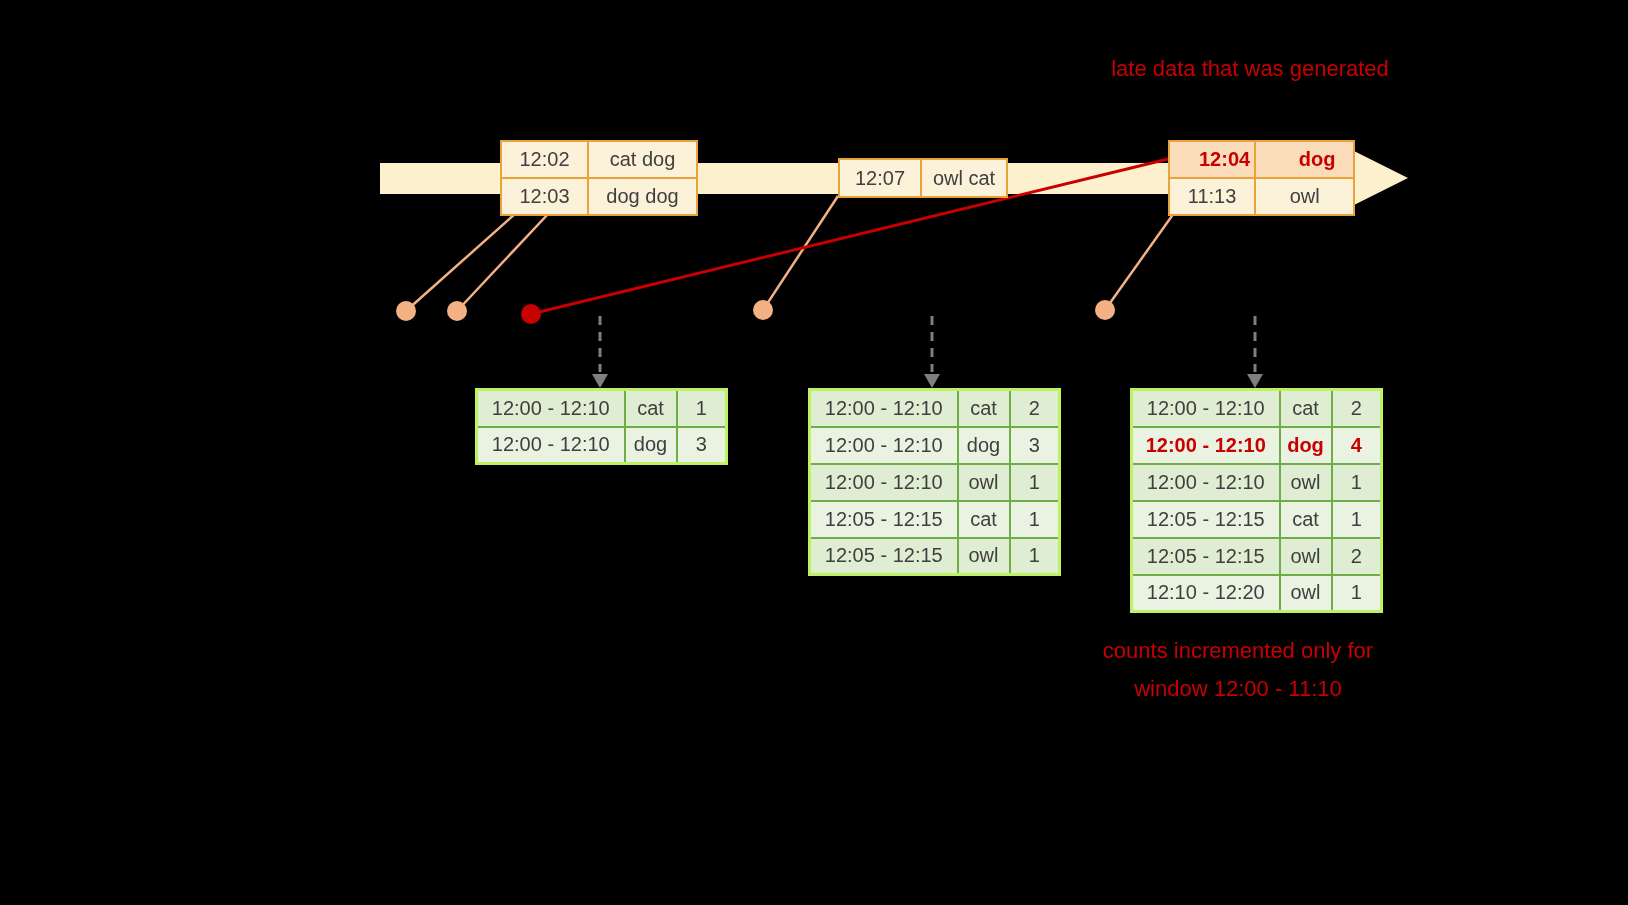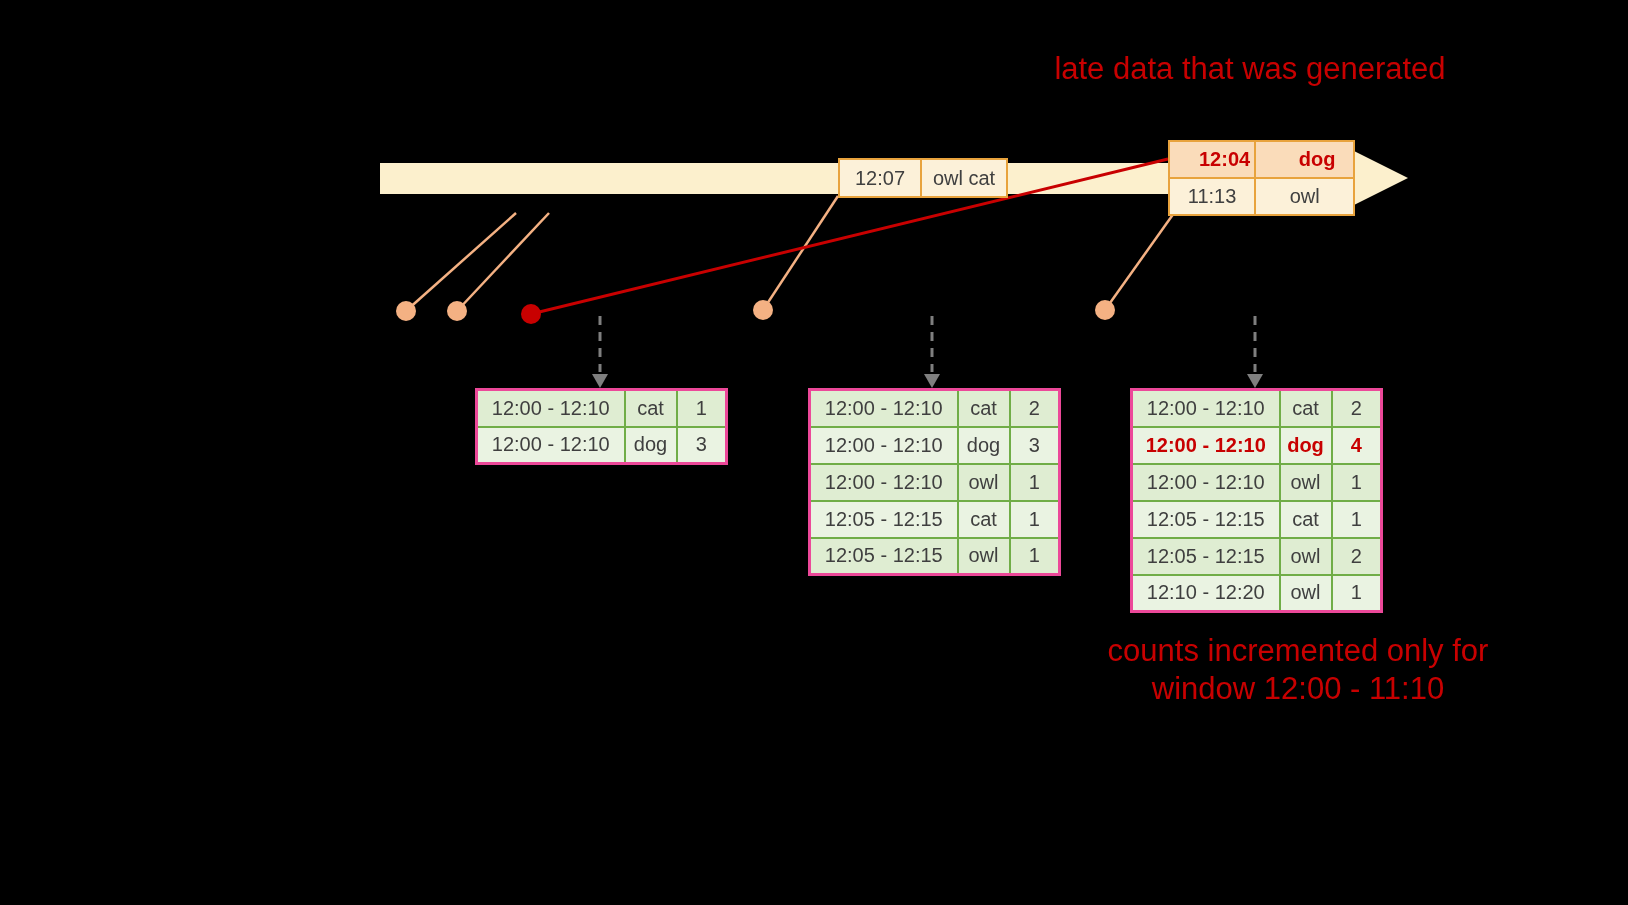--- a/index.html
+++ b/index.html
@@ -18,27 +18,27 @@
   .overlay {
     position: absolute;
     left: 0;
     top: 0;
     width: 1628px;
     height: 905px;
   }
   .annotation {
     position: absolute;
     color: #C80000;
-    font-size: 31px;
+    font-size: 22px;
     line-height: 38px;
     text-align: center;
     width: 440px;
   }
   .annotation.top    { left: 1030px; top: 50px; }
-  .annotation.bottom { left: 1078px; top: 632px; text-align: center; }
+  .annotation.bottom { left: 1018px; top: 632px; text-align: center; }
 
   
   .event-box {
     position: absolute;
     border-collapse: collapse;
   }
   .event-box td {
     border: 2px solid #E8A33D;
     background: #FCF1D9;
     color: #404040;
@@ -62,21 +62,21 @@
   #event-box-2 .c-time  { width: 82px; }
   #event-box-2 .c-words { width: 86px; }
   #event-box-3 .c-time  { width: 75px; }
   #event-box-3 .c-words { width: 99px; }
   #event-box-2 td { height: 38px; }
 
   
   .result-table {
     position: absolute;
     border-collapse: collapse;
-    border: 3px solid #ec4899;
+    border: 3px solid #bef264;
   }
   .result-table td {
     border: 2px solid #70AD47;
     color: #3F3F3F;
     font-size: 20px;
     text-align: center;
     height: 37px;
     box-sizing: border-box;
     padding: 0 2px;
   }
@@ -133,20 +133,32 @@
         <polygon points="924,374 940,374 932,388"></polygon>
         <polygon points="1247,374 1263,374 1255,388"></polygon>
       </g>
     </g>
   </svg>
 
   <div class="annotation top">
     <div>late data that was generated</div>
   </div>
 
+  <table class="event-box" id="event-box-1">
+    <tbody>
+        <tr>
+      <td class="c-time">12:02</td>
+      <td class="c-words">cat dog</td>
+    </tr>
+    <tr>
+      <td class="c-time">12:03</td>
+      <td class="c-words">dog dog</td>
+    </tr>
+  </tbody>
+    </table>
 
   <table class="event-box" id="event-box-2">
     <tbody>
         <tr>
       <td class="c-time">12:07</td>
       <td class="c-words">owl cat</td>
     </tr>
   </tbody>
     </table>
 

